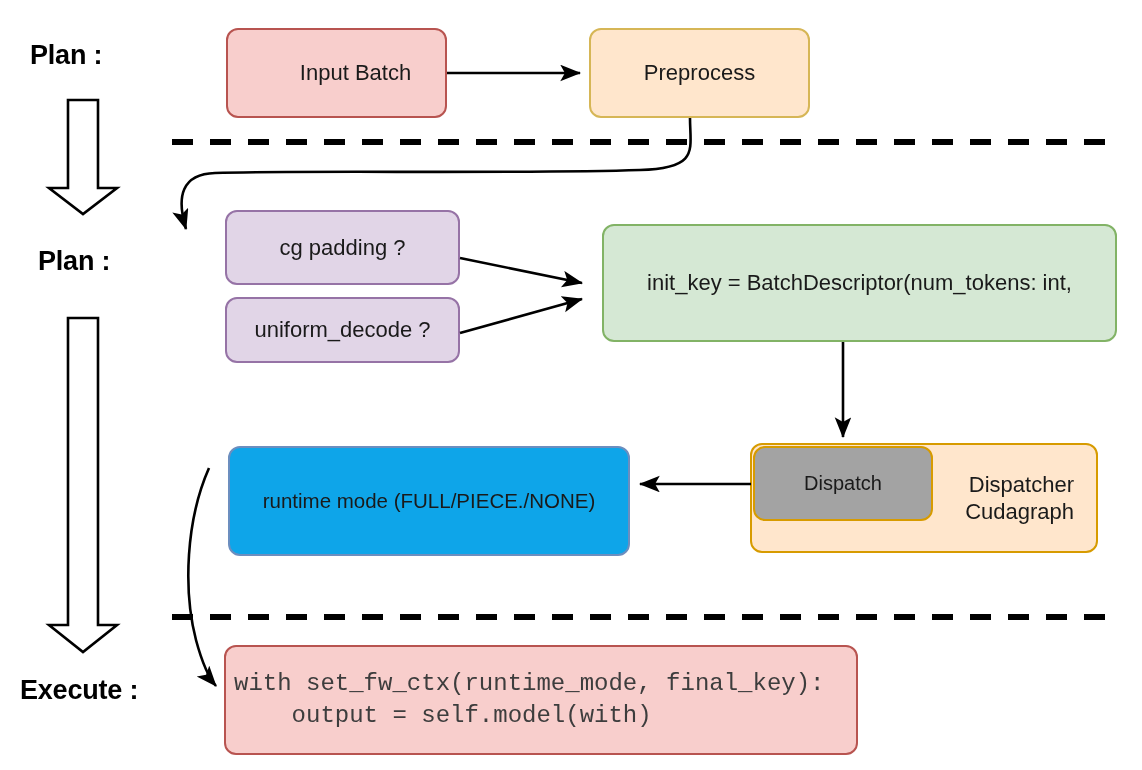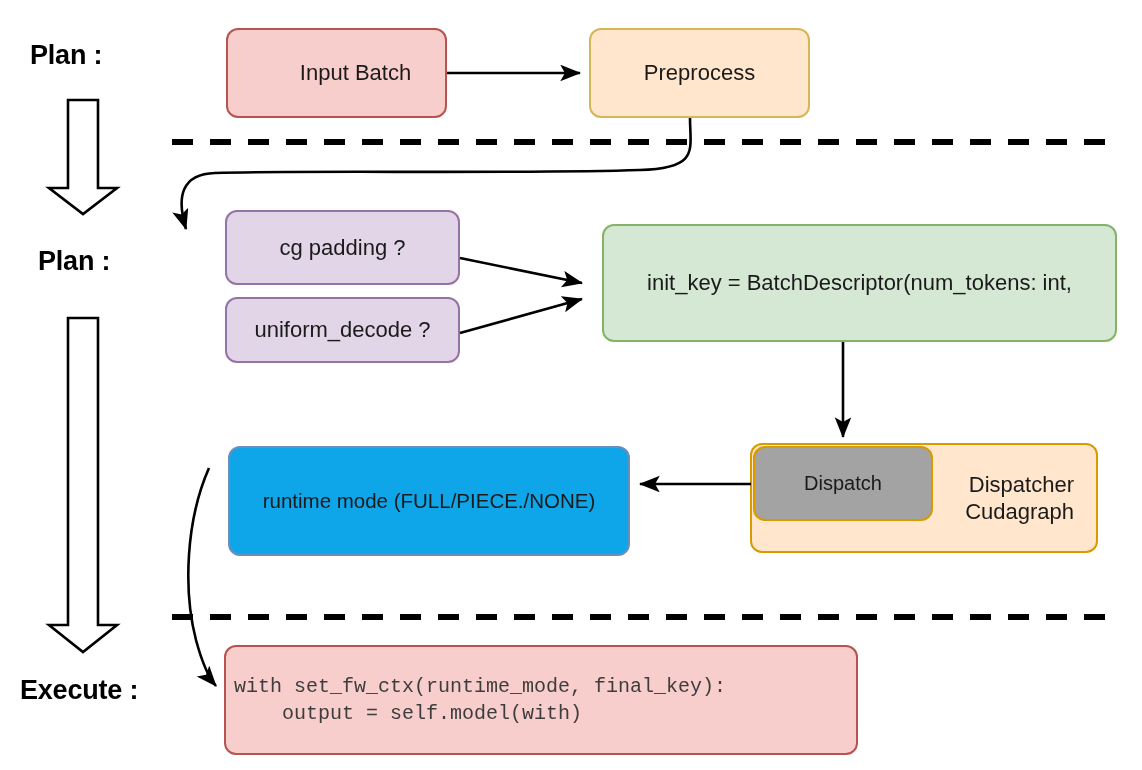--- a/index.html
+++ b/index.html
@@ -35,21 +35,21 @@
     justify-content: center;
     text-align: center;
     font-family: "Liberation Sans", sans-serif;
     font-size: 22px;
     line-height: 1.25;
     color: #1a1a1a;
     padding: 4px 10px;
   }
   .node.code {
     font-family: "Liberation Mono", monospace;
-    font-size: 20px;
+    font-size: 24px;
     line-height: 1.35;
     color: #3d3d3d;
     justify-content: flex-start;
     text-align: left;
     white-space: pre;
     padding-left: 8px;
   }
   .node .txt { display: block; }
   svg.overlay {
     position: absolute;

